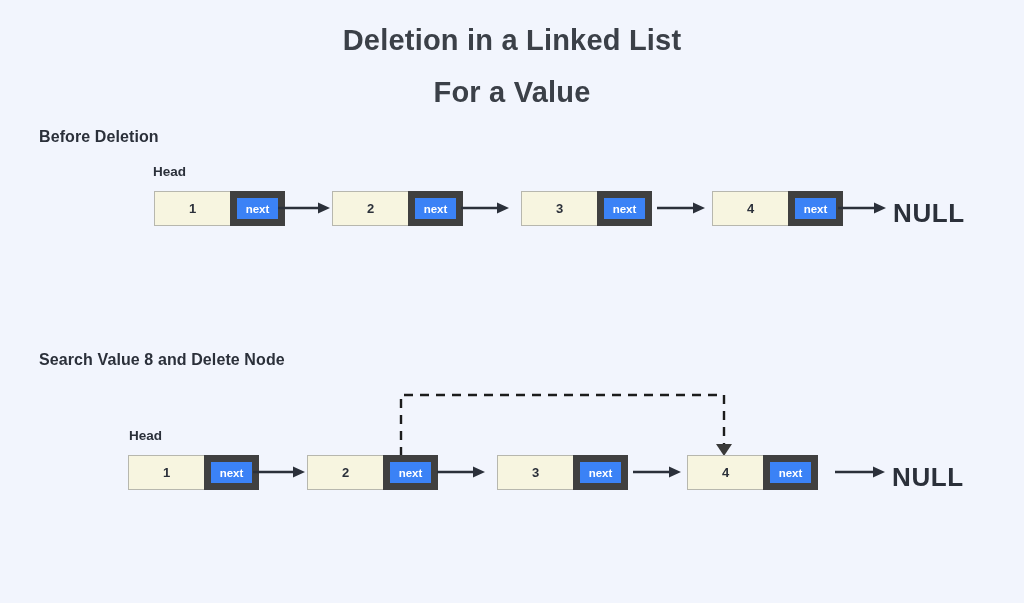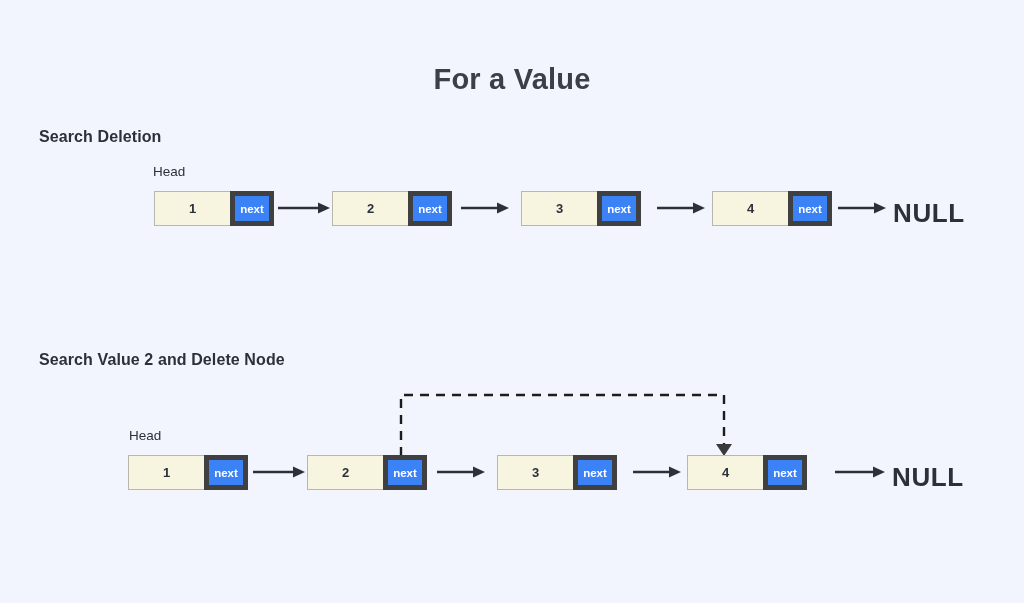--- a/index.html
+++ b/index.html
@@ -27,35 +27,35 @@
     position: absolute;
     left: 0;
     width: 1024px;
     text-align: center;
     font-size: 29px;
     font-weight: bold;
     letter-spacing: 0.2px;
     color: #3b4048;
   }
   .title-line1 { top: 24px; }
-  .title-line2 { top: 63px; }
+  .title-line2 { top: 76px; }
 
   .section-label {
     position: absolute;
     font-size: 16px;
     font-weight: bold;
     color: #2b303a;
     letter-spacing: 0.1px;
     white-space: nowrap;
   }
 
   .head-label {
     position: absolute;
     font-size: 13.5px;
-    font-weight: normal;
+    font-weight: bold;
     color: #2b303a;
     white-space: nowrap;
   }
 
   .annotation {
     position: absolute;
     font-size: 12.5px;
     font-weight: bold;
     color: #2b303a;
     white-space: nowrap;
@@ -84,24 +84,24 @@
     border: 1px solid #b7b7ae;
     border-right: none;
     display: flex;
     align-items: center;
     justify-content: center;
     font-size: 13px;
     font-weight: bold;
     color: #2b303a;
   }
   .node .next-cell {
-    width: 44px;
+    width: 55px;
     box-sizing: border-box;
     background: #3b82f6;
-    border: 5px solid #404040;
+    border: 7px solid #404040;
     display: flex;
     align-items: center;
     justify-content: center;
     font-size: 11.5px;
     font-weight: bold;
     color: #ffffff;
   }
 
   
   .arrow {
@@ -114,23 +114,24 @@
   .dashed-path {
     position: absolute;
   }
   .dashed-path svg { display: block; overflow: visible; }
 </style>
 </head>
 <body>
 
 <div class="stage">
 
+  <div class="title title-line1">Deletion in a Linked List</div>
   <div class="title title-line2">For a Value</div>
 
-  <div class="section-label" style="left:39px; top:128px;">Search Deletion</div>
+  <div class="section-label" style="left:39px; top:128px;">Before Deletion</div>
 
   <div class="head-label" style="left:153px; top:164px;">Head</div>
 
   <div class="node" style="left:154px; top:191px;">
     <div class="value-cell">1</div>
     <div class="next-cell">next</div>
   </div>
 
   <div class="arrow" style="left:278px; top:202px; width:52px;">
     <svg width="52" height="12" viewBox="0 0 52 12">
@@ -170,21 +171,21 @@
 
   <div class="arrow" style="left:838px; top:202px; width:48px;">
     <svg width="48" height="12" viewBox="0 0 48 12">
       <line x1="0" y1="6" x2="36" y2="6" stroke="#2b303a" stroke-width="2.4"></line>
       <polygon points="36,0.5 48,6 36,11.5" fill="#2b303a"></polygon>
     </svg>
   </div>
 
   <div class="null-label" style="left:893px; top:198px;">NULL</div>
 
-  <div class="section-label" style="left:39px; top:351px;">Search Value 2 and Delete Node</div>
+  <div class="section-label" style="left:39px; top:351px;">Search Value 8 and Delete Node</div>
 
 
   <div class="dashed-path" style="left:390px; top:388px;">
     <svg width="350" height="78" viewBox="0 0 350 78">
       <path d="M 11 68 L 11 7 L 334 7 L 334 56" fill="none" stroke="#1c1c1c" stroke-width="2.4" stroke-dasharray="9 7" stroke-linecap="butt"></path>
       <polygon points="326,56 342,56 334,68" fill="#3a3a3a"></polygon>
     </svg>
   </div>
 
   <div class="head-label" style="left:129px; top:428px;">Head</div>

